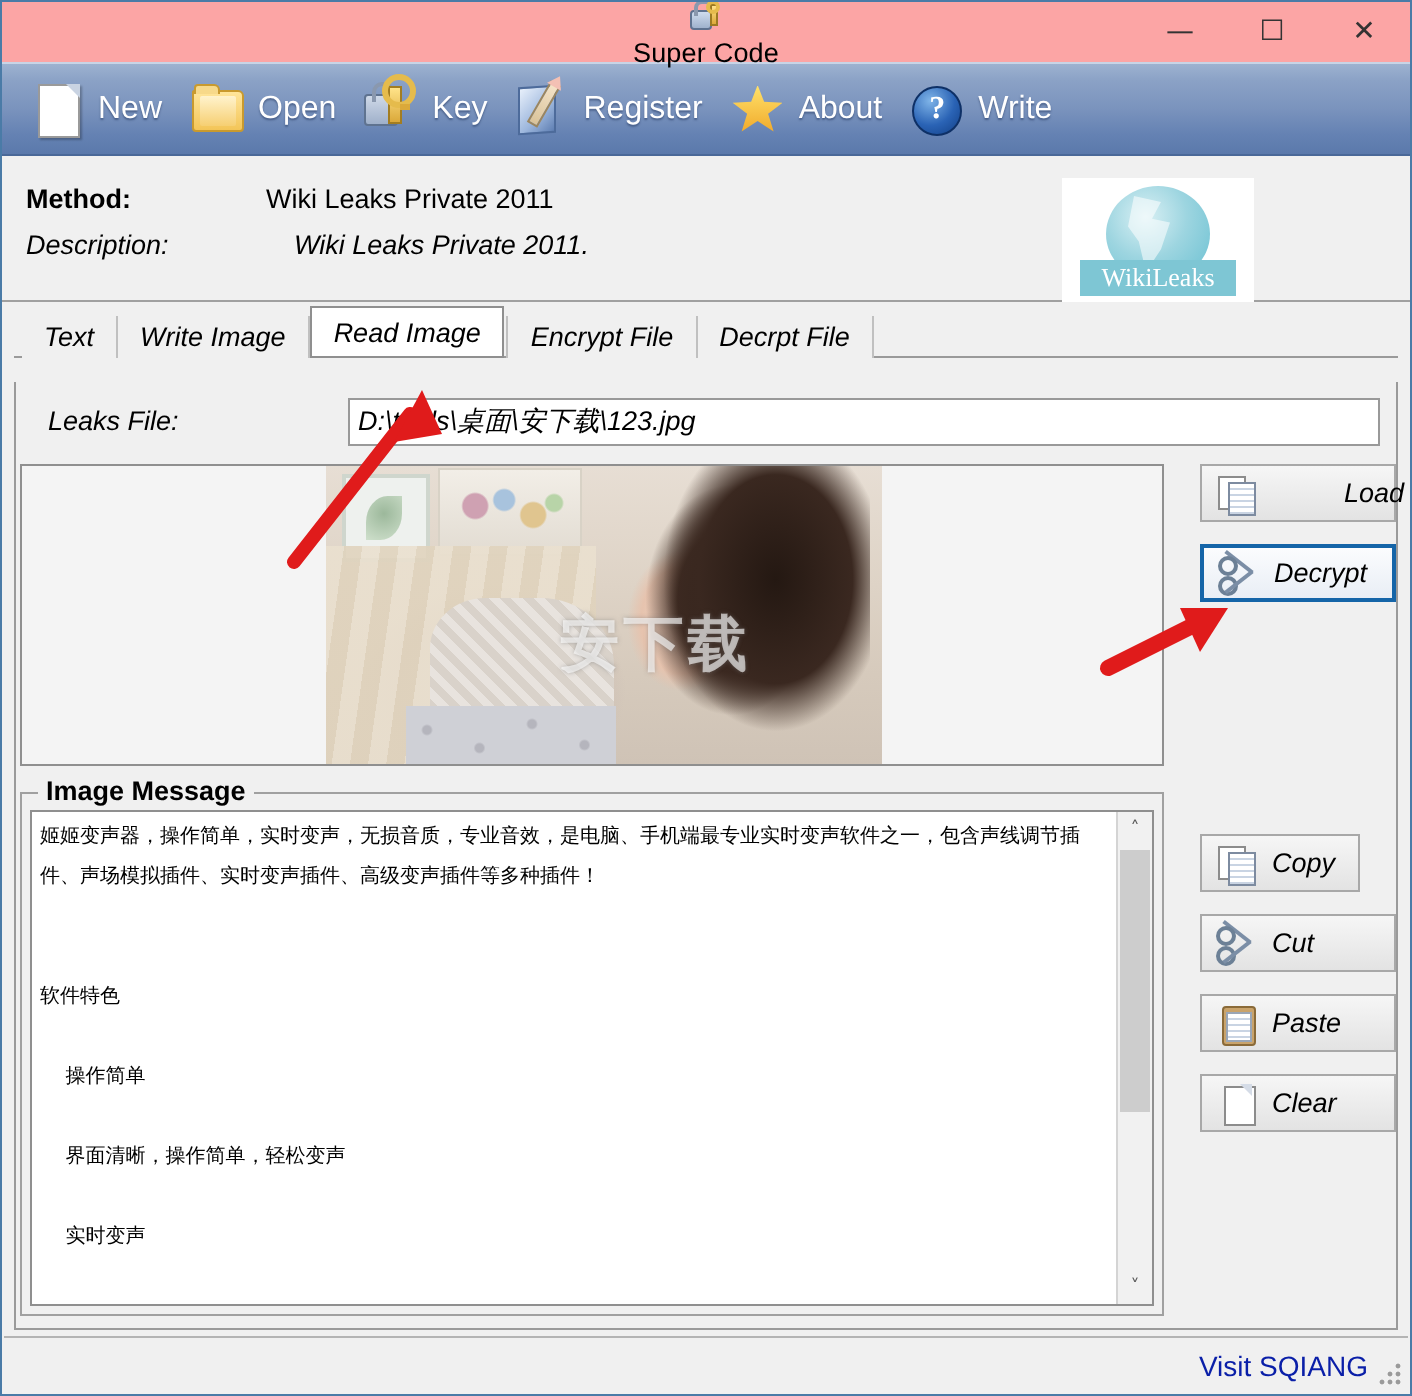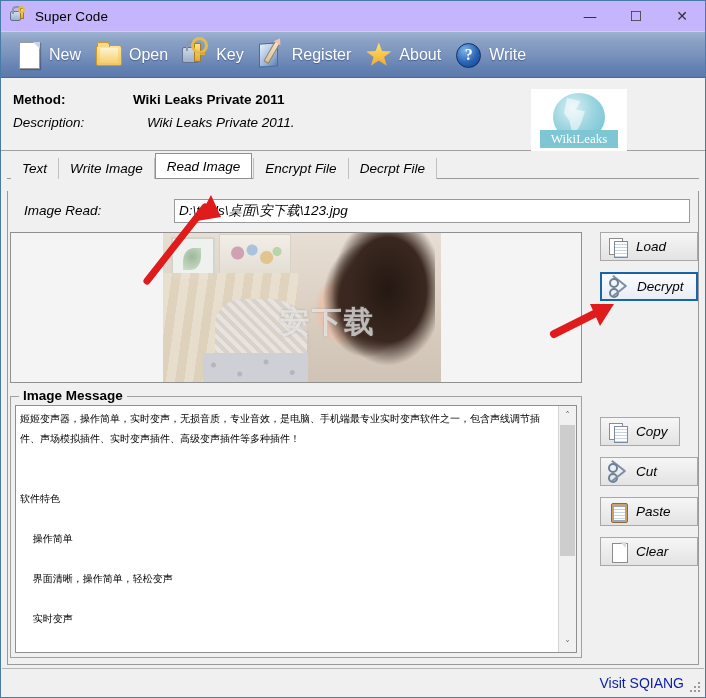--- a/index.html
+++ b/index.html
@@ -16,25 +16,26 @@
     width: 706px; height: 698px;
     box-sizing: border-box;
     border: 1px solid #4a7ba7;
     background: #f0f0f0;
     overflow: hidden;
   }
 
   
   .titlebar {
     height: 30px;
-    background: #c4b5fd;
+    background: #fca5a5;
     display: flex;
     align-items: center;
     box-sizing: border-box;
     position: relative;
+    flex-direction: column;
   }
   .title-icon {
     width: 18px; height: 18px;
     margin-left: 9px; margin-right: 7px;
     position: relative;
     flex: none;
   }
   .title-text {
     font-size: 13.5px;
     color: #000000;
@@ -190,21 +191,21 @@
   
   .method-panel {
     position: relative;
     height: 73px;
     background: #f0f0f0;
     border-bottom: 1px solid #a0a0a0;
     box-sizing: border-box;
   }
   .m-row { position: absolute; font-size: 13.5px; color: #000; }
   .m-label-method { left: 12px; top: 14px; font-weight: bold; }
-  .m-value-method { left: 132px; top: 14px; font-weight: bold; }
+  .m-value-method { left: 132px; top: 14px; font-weight: normal; }
   .m-label-desc { left: 12px; top: 37px; font-style: italic; }
   .m-value-desc { left: 146px; top: 37px; font-style: italic; }
 
   .wl-logo {
     position: absolute;
     right: 78px; top: 88px;
     width: 96px; height: 63px;
     background: #ffffff;
     overflow: hidden;
   }
@@ -644,37 +645,37 @@
       <div class="tab active">Read Image</div>
       <div class="tab">Encrypt File</div>
       <div class="tab">Decrpt File</div>
       <div class="tab-filler"></div>
     </div>
   </div>
 
   <div class="pane">
 
     <div class="file-row">
-      <div class="file-label">Image Read:</div>
+      <div class="file-label">Leaks File:</div>
       <div class="file-input">D:\tools\桌面\安下载\123.jpg</div>
     </div>
 
     <div class="preview">
       <div class="preview-photo">
         <div class="pp-frame1"></div>
         <div class="pp-frame2"></div>
         <div class="pp-blanket"></div>
         <div class="pp-knit"></div>
         <div class="pp-dots"></div>
         <div class="pp-hair"></div>
         <div class="wm">安下载</div>
       </div>
     </div>
 
-    <div class="btn" style="position:absolute;left:592px;top:41px;width:98px;height:29px;">
+    <div class="btn" style="position:absolute;left:592px;top:41px;width:98px;height:29px;gap:36px;">
       <div class="btn-ic ic-copy"></div>
       <span>Load</span>
     </div>
     <div class="btn sel" style="position:absolute;left:592px;top:81px;width:98px;height:29px;">
       <div class="btn-ic ic-scis">
           <i></i>
           <i class="b"></i>
         </div>
       <span>Decrypt</span>
     </div>

